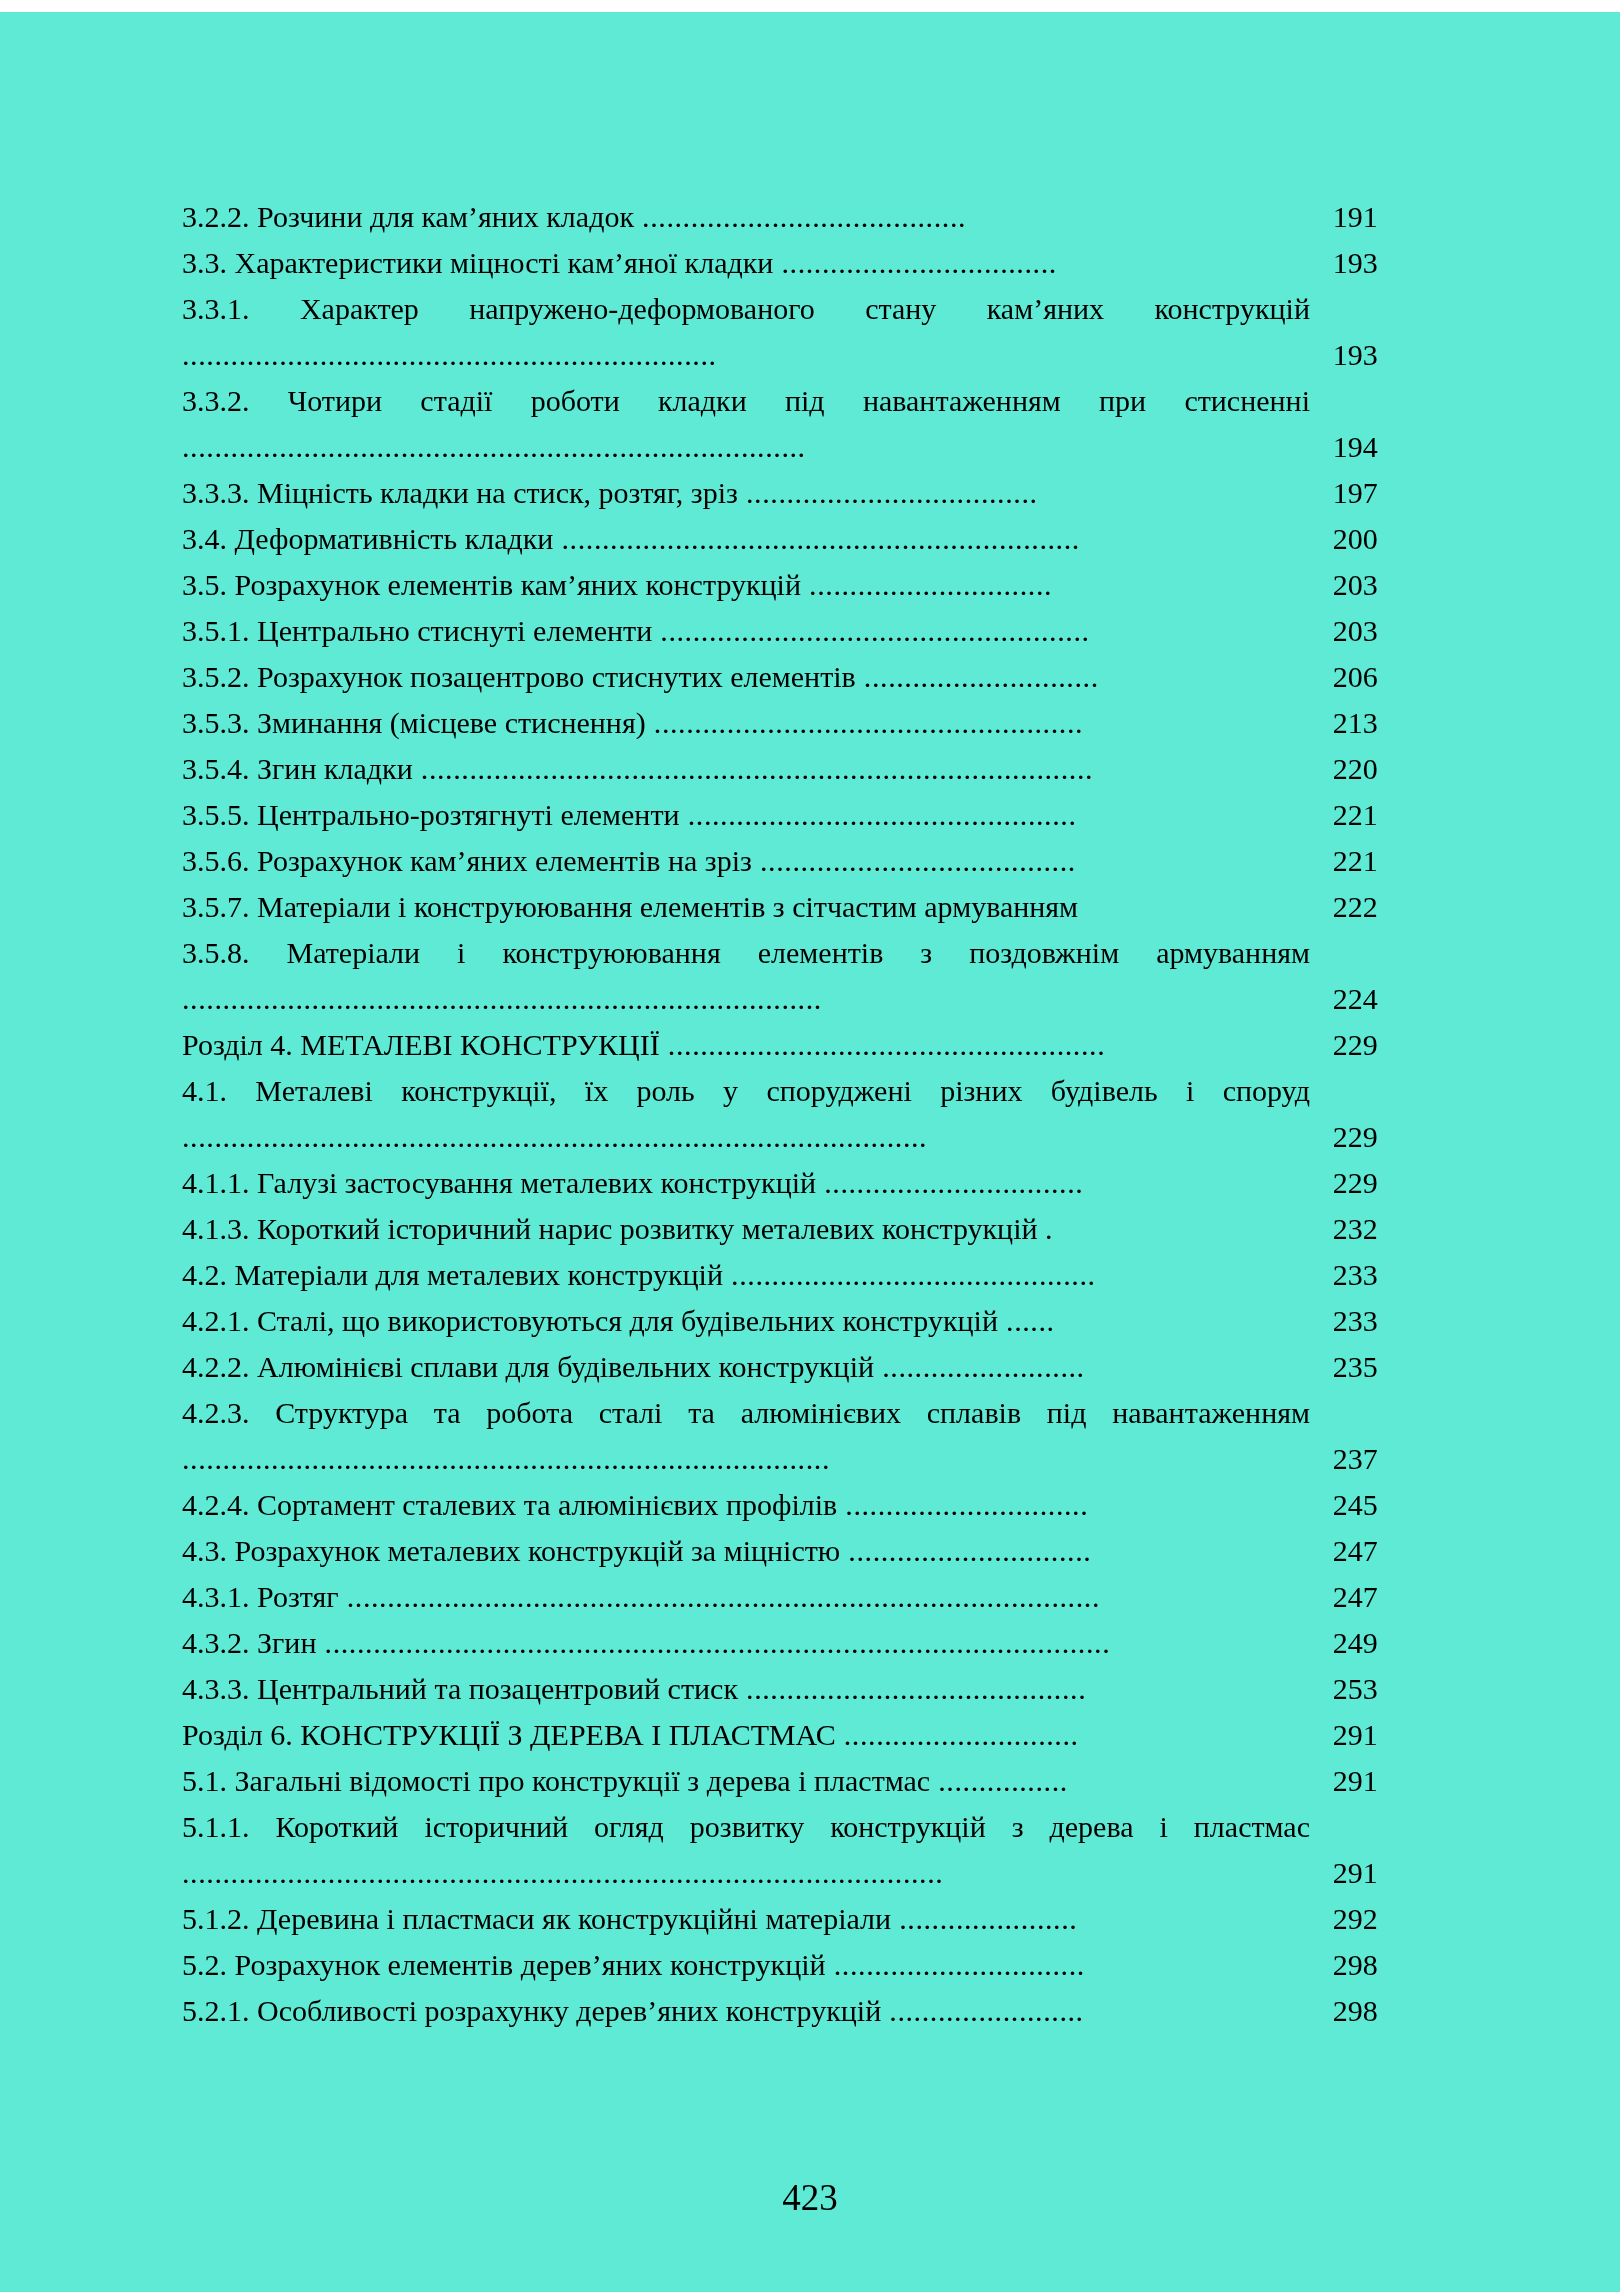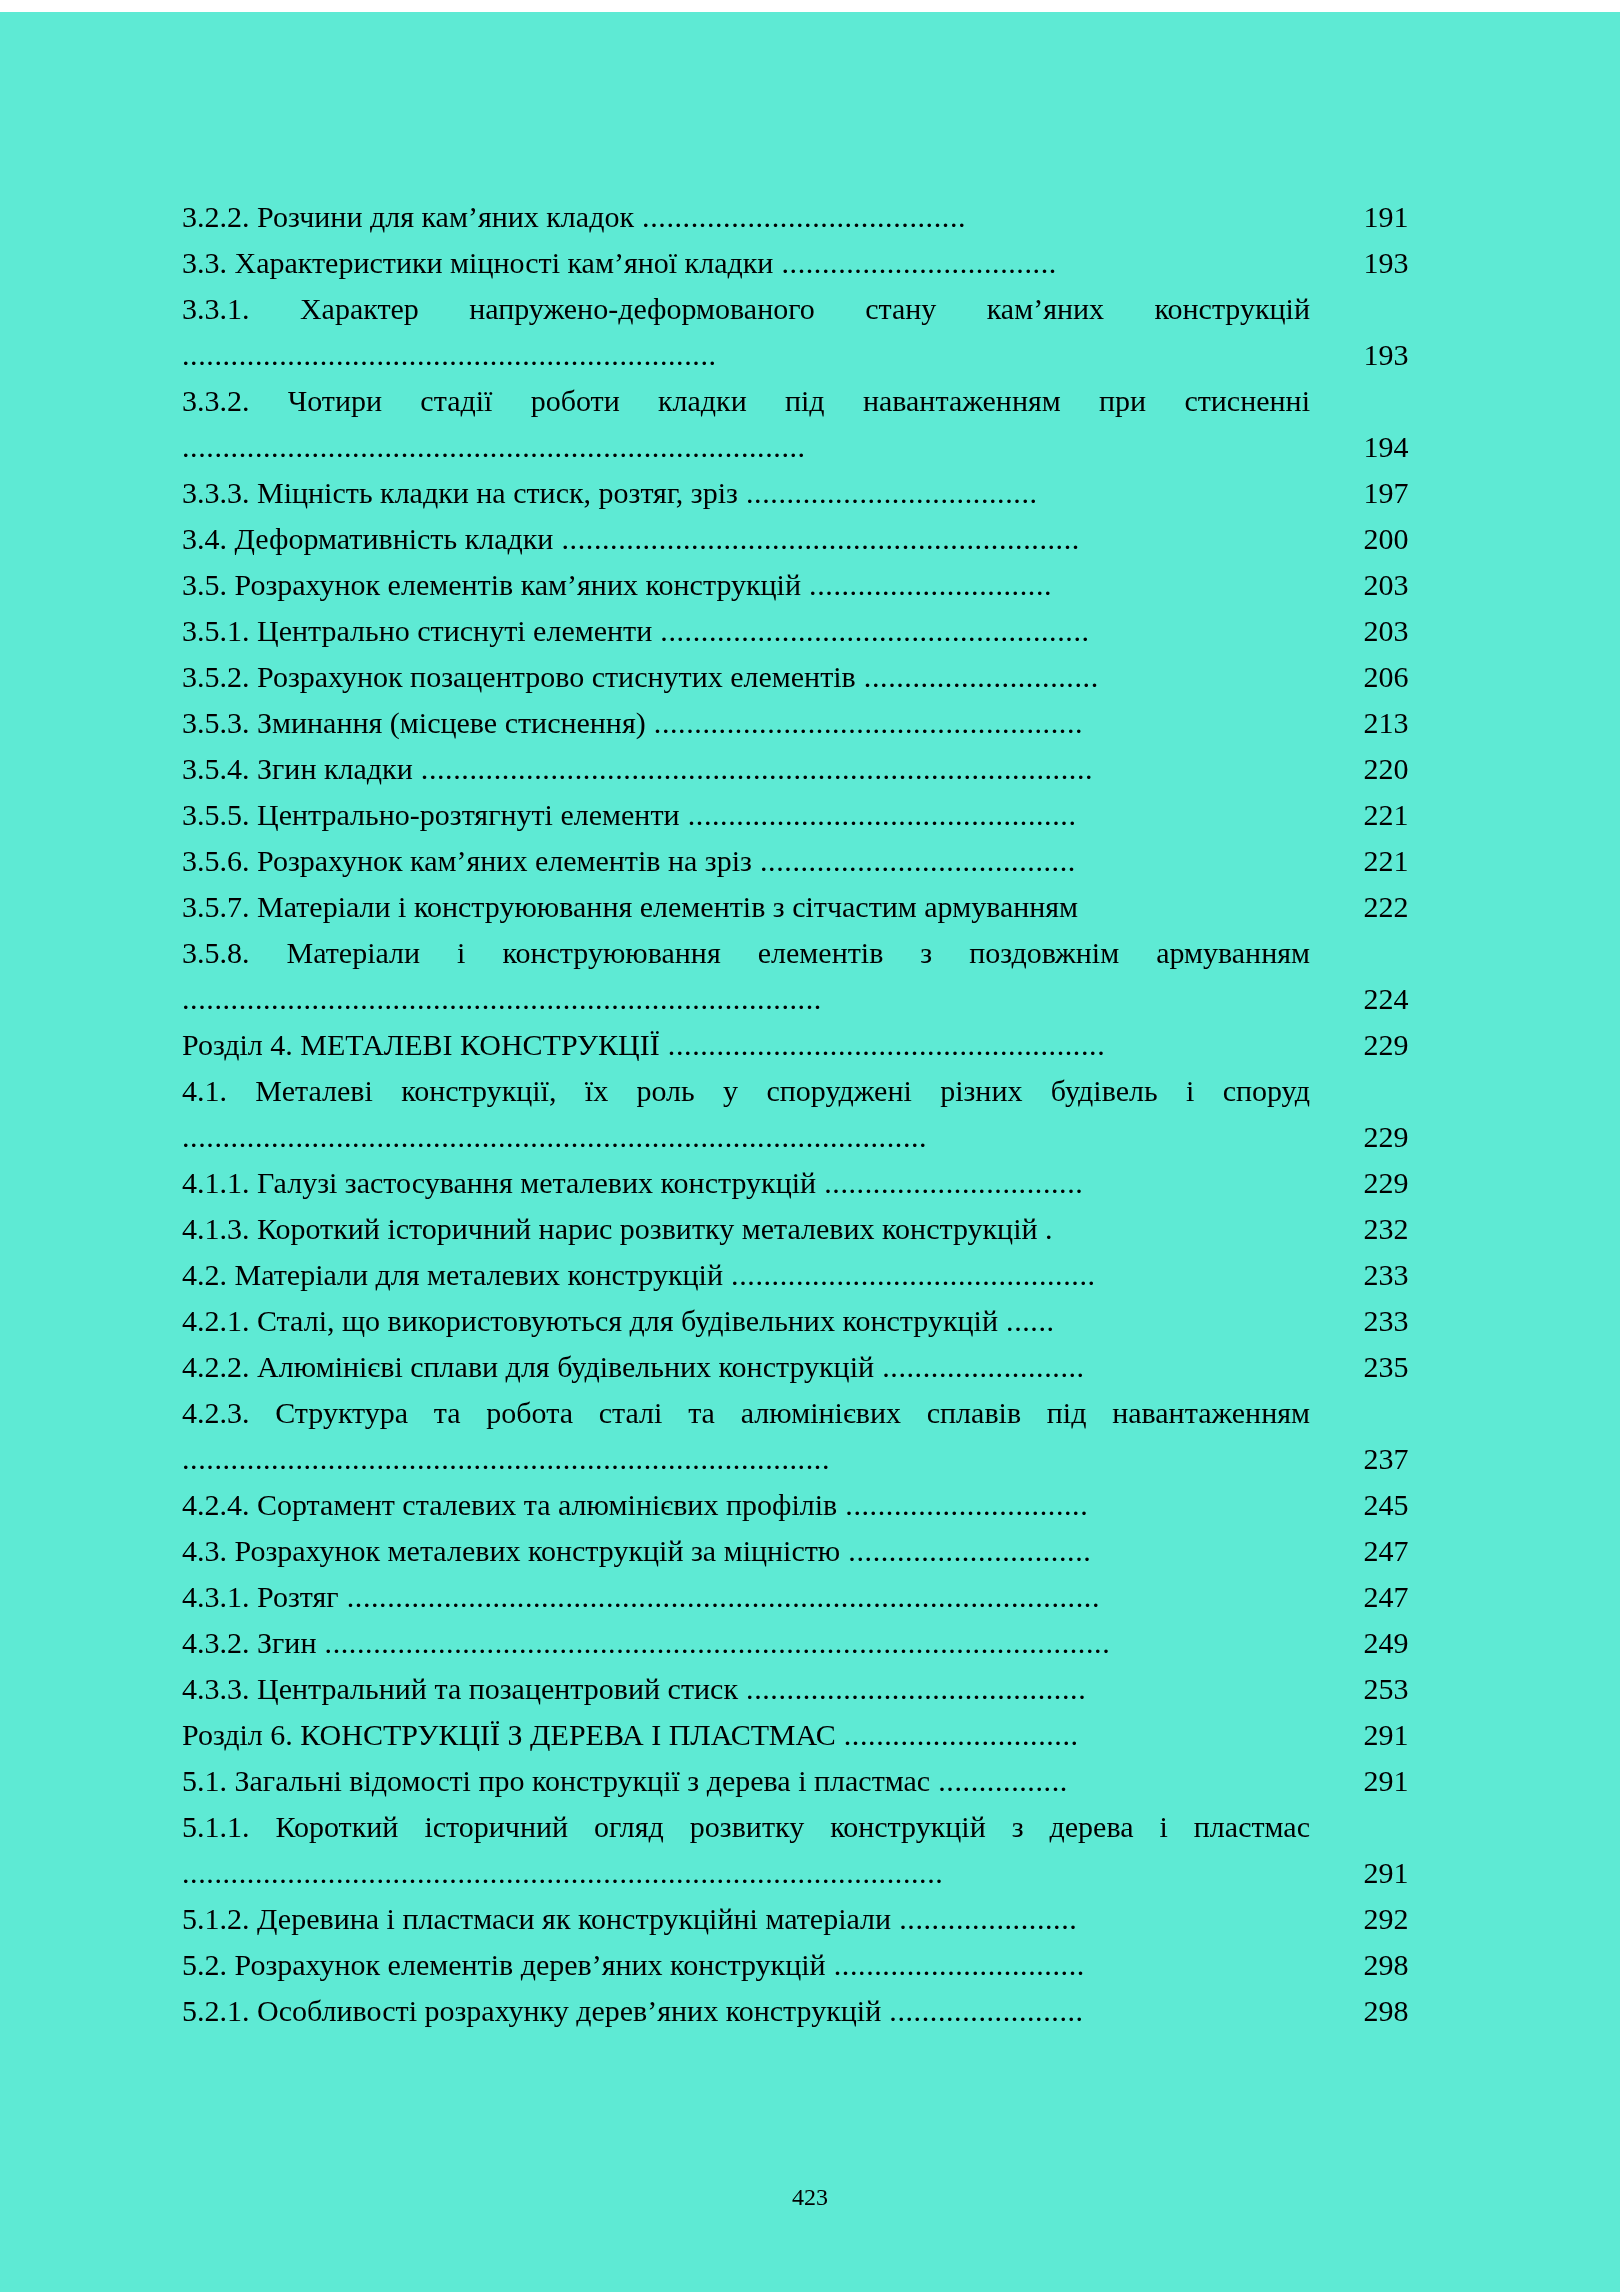--- a/index.html
+++ b/index.html
@@ -50,33 +50,33 @@
   }
   .entry-body .leader {
     letter-spacing: 0.6px;
   }
   
   .pageno {
     position: absolute;
     right: 0;
     bottom: 0;
     width: 118px;
-    text-align: center;
+    text-align: left;
     font-size: 30px;
     line-height: 46px;
     padding-left: 11.8px;
     box-sizing: border-box;
   }
   .footer {
     position: absolute;
     left: 0;
     top: 2168px;
     width: 1620px;
     text-align: center;
-    font-size: 24px;
+    font-size: 37px;
     line-height: 35px;
   }
 </style>
 </head>
 <body>
 
 <div class="page">
 
   <div class="toc">
       <div class="toc-entry">

